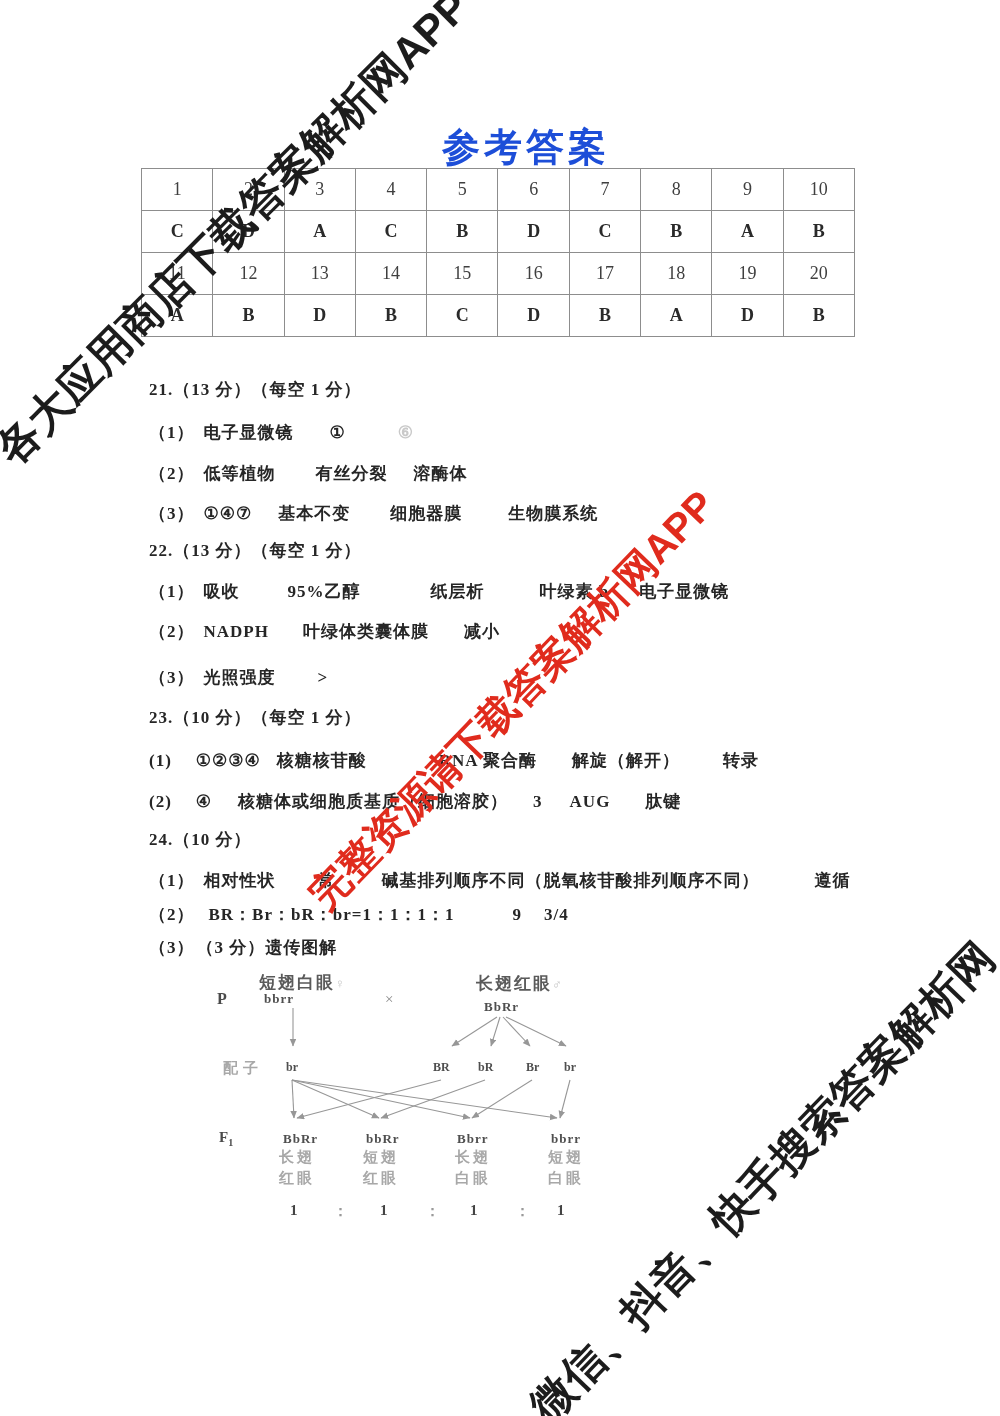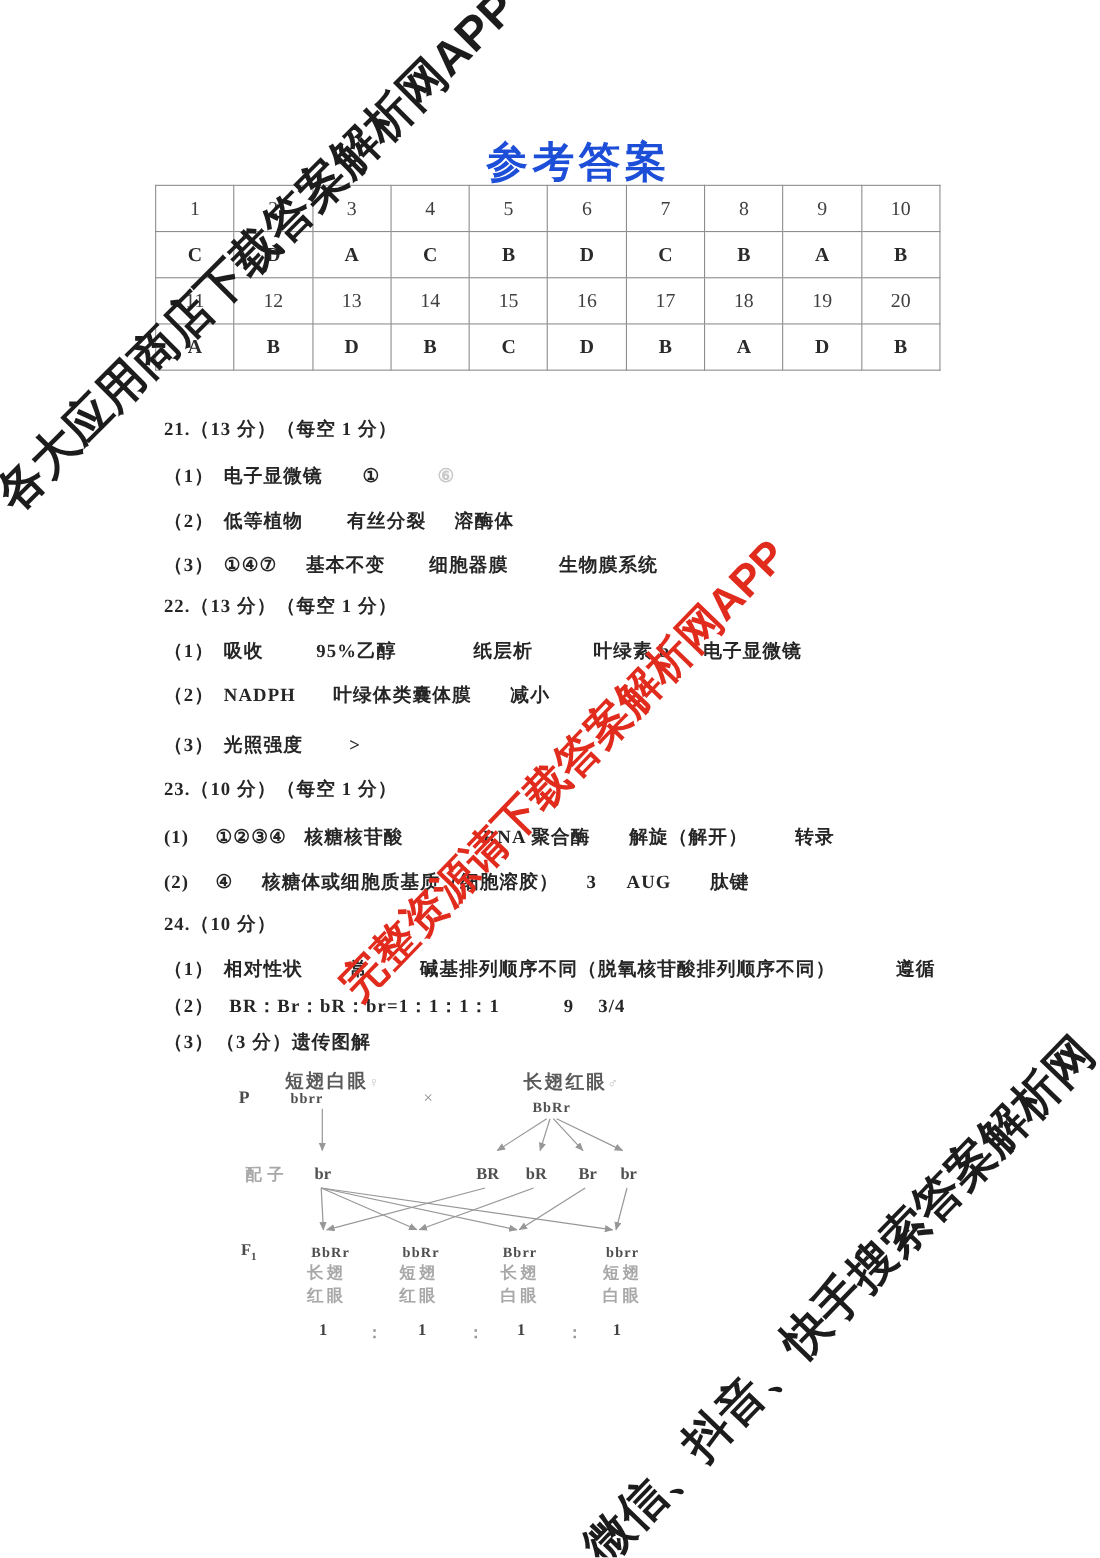--- a/index.html
+++ b/index.html
@@ -41,21 +41,21 @@
     white-space:nowrap;z-index:2;
   }
   .ln .no{margin-right:9px;}
   .part + .part{margin-left:46px;}
   .faint{color:#c9c9c9;}
   
   .dg{position:absolute;white-space:nowrap;z-index:2;font-family:"Liberation Serif",serif;}
   .dg-lines{position:absolute;left:0;top:0;z-index:1;}
   .dg-pheno{font-size:17px;font-weight:bold;color:#5a5a5a;letter-spacing:2px;}
   .dg-geno{font-size:13px;font-weight:bold;color:#4f4f4f;letter-spacing:1px;}
-  .dg-gamete{font-size:15px;font-weight:bold;color:#4f4f4f;}
+  .dg-gamete{font-size:12px;font-weight:bold;color:#4f4f4f;}
   .dg-grey{font-size:15px;color:#a8a8a8;letter-spacing:3px;font-weight:bold;}
   .dg-label{font-size:16px;font-weight:bold;color:#4a4a4a;}
   .dg-sex{font-size:13px;color:#c4c4c4;font-weight:normal;}
   .dg-ratio{font-size:15px;font-weight:bold;color:#444;}
   .dg-colon{color:#999;}
   .dg-cross{font-size:15px;color:#888;}
   sub{font-size:10px;}
 </style>
 </head>
 <body>

